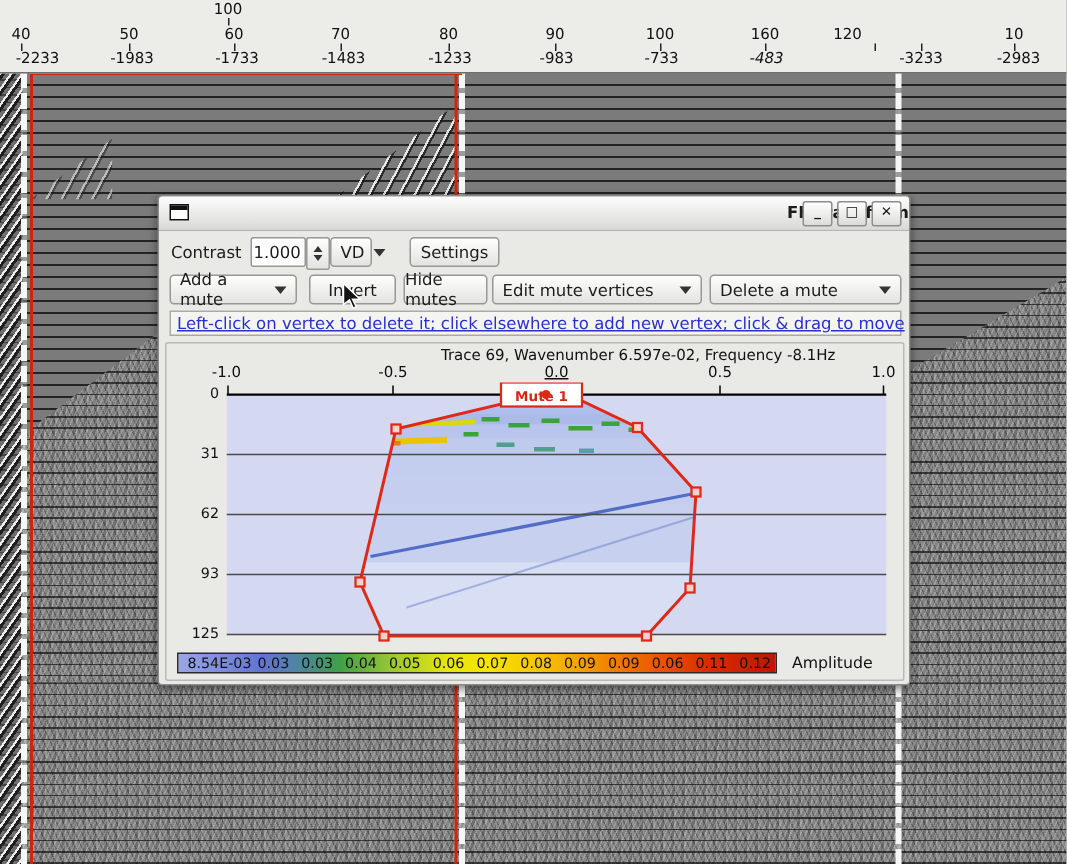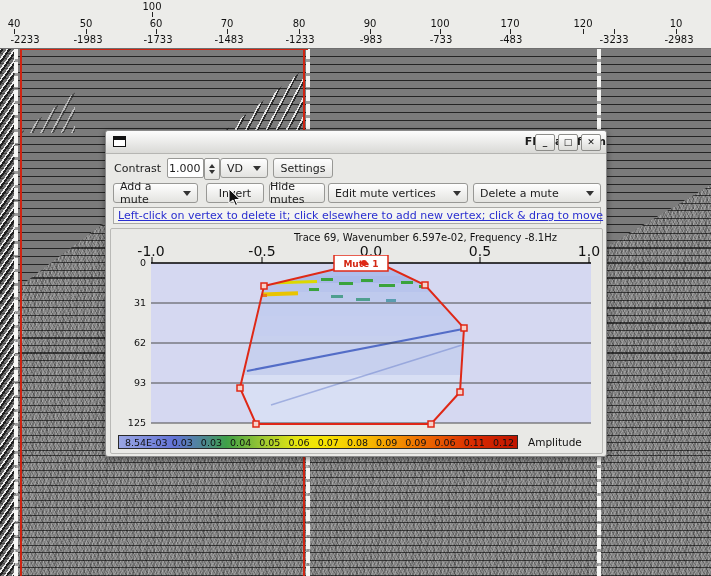--- a/index.html
+++ b/index.html
@@ -51,21 +51,21 @@
   .spinner{position:absolute;width:14px;height:20px;border:1px solid #989895;border-radius:2px;
     background:linear-gradient(#fefefe,#e3e3e0);display:flex;flex-direction:column;align-items:center;justify-content:center;gap:2px;}
   .spinner .up{width:0;height:0;border-left:3.5px solid transparent;border-right:3.5px solid transparent;border-bottom:4px solid #333;}
   .spinner .dn{width:0;height:0;border-left:3.5px solid transparent;border-right:3.5px solid transparent;border-top:4px solid #333;}
   .rowlabel{position:absolute;font-size:11px;}
   .hintbar{position:absolute;left:7px;right:5px;top:76px;height:17px;border:1px solid #a9a9a6;background:#f4f4f1;
     display:flex;align-items:center;padding:0 4px;box-sizing:border-box;}
   .hintbar span{color:#2a2fd0;text-decoration:underline;font-size:11px;white-space:nowrap;}
   .content-frame{position:absolute;left:4px;top:97px;width:491px;height:224px;border:1px solid #b9b9b6;border-radius:2px;}
   .status{position:absolute;top:101px;right:49px;font-size:10px;color:#111;}
-  .xlab{position:absolute;transform:translateX(-50%);font-size:14px;color:#111;top:112px;}
+  .xlab{position:absolute;transform:translateX(-50%);font-size:10px;color:#111;top:112px;}
   .ylab{position:absolute;width:26px;text-align:right;font-size:9.5px;color:#111;}
   .fksvg{position:absolute;left:45px;top:124px;}
   .cbar{position:absolute;left:12px;top:304px;width:400px;height:14px;border:1px solid #2a2a2a;box-sizing:border-box;}
   .cbar-labels{position:absolute;left:12px;top:304px;width:400px;height:14px;display:flex;align-items:center;}
   .cbar-labels span{flex:1;text-align:center;font-size:9.5px;color:#111;white-space:nowrap;}
   .cbar-labels span:first-child{flex:1.7;text-align:right;}
   .amp{position:absolute;left:422px;top:305px;font-size:10.5px;color:#111;}
   .cursor{position:absolute;left:228px;top:188px;z-index:30;}
 </style>
 </head>
@@ -77,22 +77,22 @@
     <div class="lab" id="ruler-top-label" style="top: 1px; left: 152px;">100</div>
     <div class="tick" id="ruler-top-tick" style="top: 12px; left: 152px;"></div>
     <div id="ruler-numbers">
         <div class="lab" style="left: 14px; top: 18px;">40</div>
         <div class="lab" style="left: 86px; top: 18px; text-align: right;">50</div>
         <div class="lab" style="left: 156px; top: 18px;">60</div>
         <div class="lab" style="left: 227px; top: 18px;">70</div>
         <div class="lab" style="left: 299px; top: 18px;">80</div>
         <div class="lab" style="left: 370px; top: 18px;">90</div>
         <div class="lab" style="left: 440px; top: 18px;">100</div>
-        <div class="lab" style="left: 510px; top: 18px;">170</div>
-        <div class="lab" style="left: 583px; top: 18px;">120</div>
+        <div class="lab" style="left: 510px; top: 18px;">160</div>
+        <div class="lab" style="left: 565px; top: 18px;">120</div>
         <div class="lab" style="left: 676px; top: 18px;">10</div>
       </div>
     <div id="ruler-ticks">
         <div class="tick" style="left: 14px; top: 29px;"></div>
         <div class="tick" style="left: 86px; top: 29px;"></div>
         <div class="tick" style="left: 156px; top: 29px;"></div>
         <div class="tick" style="left: 227px; top: 29px;"></div>
         <div class="tick" style="left: 299px; top: 29px;"></div>
         <div class="tick" style="left: 370px; top: 29px;"></div>
         <div class="tick" style="left: 440px; top: 29px;"></div>
@@ -102,21 +102,21 @@
         <div class="tick" style="left: 676px; top: 29px;"></div>
       </div>
     <div id="ruler-values">
         <div class="lab" style="left: 25px; top: 34px;">-2233</div>
         <div class="lab" style="left: 88px; top: 34px;">-1983</div>
         <div class="lab" style="left: 158px; top: 34px;">-1733</div>
         <div class="lab" style="left: 229px; top: 34px;">-1483</div>
         <div class="lab" style="left: 300px; top: 34px;">-1233</div>
         <div class="lab" style="left: 371px; top: 34px;">-983</div>
         <div class="lab" style="left: 441px; top: 34px;">-733</div>
-        <div class="lab" style="left: 511px; top: 34px;">-483</div>
+        <div class="lab" style="left: 511px; top: 34px; font-style: italic;">-483</div>
         <div class="lab" style="left: 614px; top: 34px;">-3233</div>
         <div class="lab" style="left: 679px; top: 34px;">-2983</div>
       </div>
   </div>
 
   <div class="seis seis-flat" style="left:0;top:48px;width:711px;height:528px;"></div>
   <div class="seis seis-busy" style="left:0;top:48px;width:15px;height:528px;"></div>
   <div class="seis seis-diag" style="left:222px;top:58px;width:82px;height:75px;clip-path:polygon(0 100%,100% 15%,100% 100%);"></div>
   <div class="seis seis-diag" style="left:20px;top:75px;width:55px;height:58px;opacity:.6;clip-path:polygon(0 100%,100% 30%,100% 100%);"></div>
   <div class="seis seis-noise" style="left:15px;top:210px;width:93px;height:366px;clip-path:polygon(0 80px,100% 10px,100% 100%,0 100%);"></div>
@@ -140,21 +140,21 @@
         <div class="winbtn">✕</div>
       </div>
     </div>
 
     <div class="rowlabel" style="left:8px;top:31px;">Contrast</div>
     <div class="spinfield" style="left:61px;top:27px;width:37px;">1.000</div>
     <div class="spinner" style="left:98px;top:27px;">
       <i class="up"></i>
       <i class="dn"></i>
     </div>
-    <div class="combo" style="left:114px;top:27px;width:48px;">
+    <div class="combo" style="left:114px;top:27px;width:28px;">
       <span>VD</span>
       <i class="arr"></i>
     </div>
     <div class="btn" style="left:167px;top:27px;width:60px;">Settings</div>
 
     <div class="combo" style="left:7px;top:52px;width:85px;">
       <span>Add a mute</span>
       <i class="arr"></i>
     </div>
     <div class="btn" style="left:100px;top:52px;width:58px;">Invert</div>

